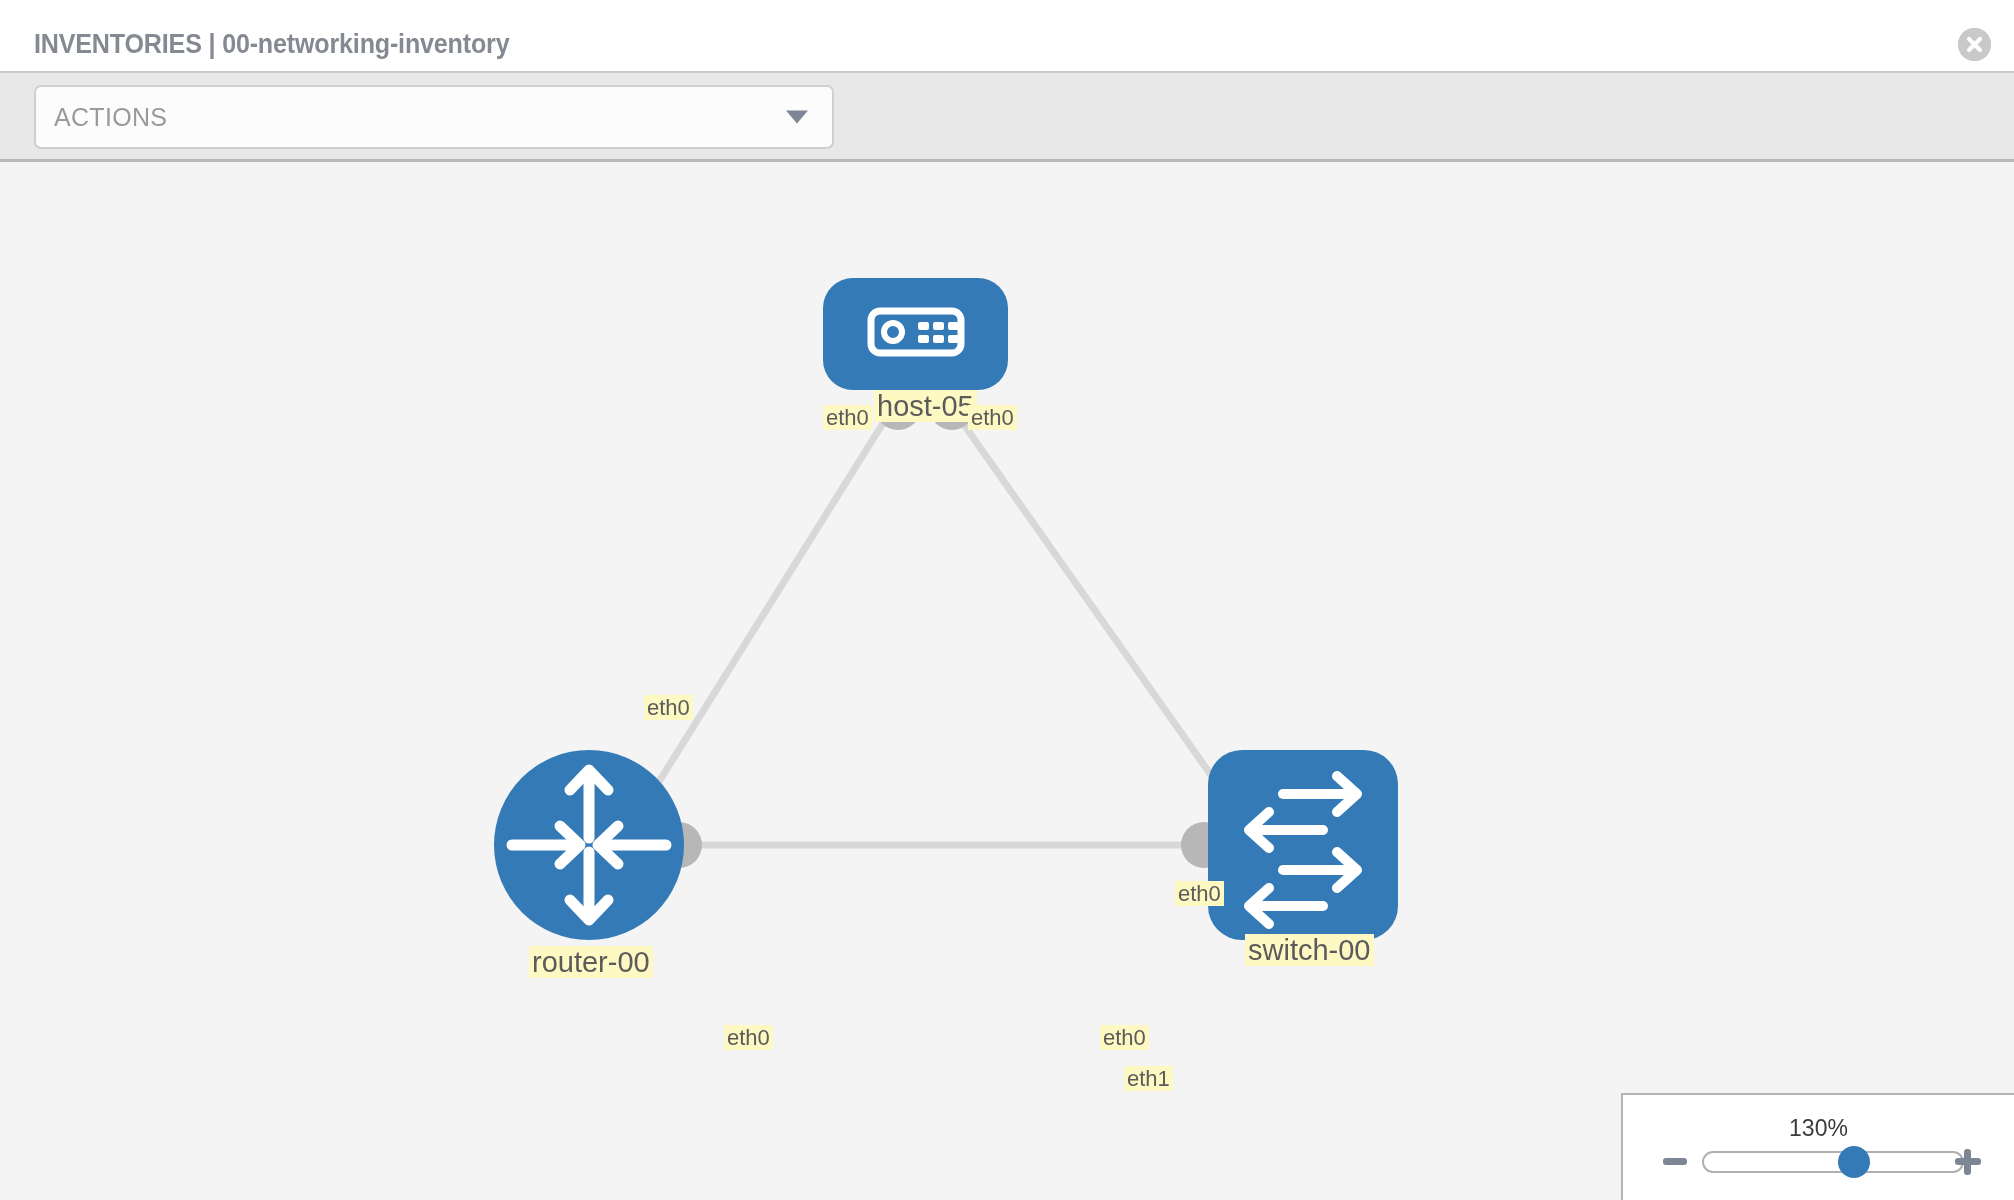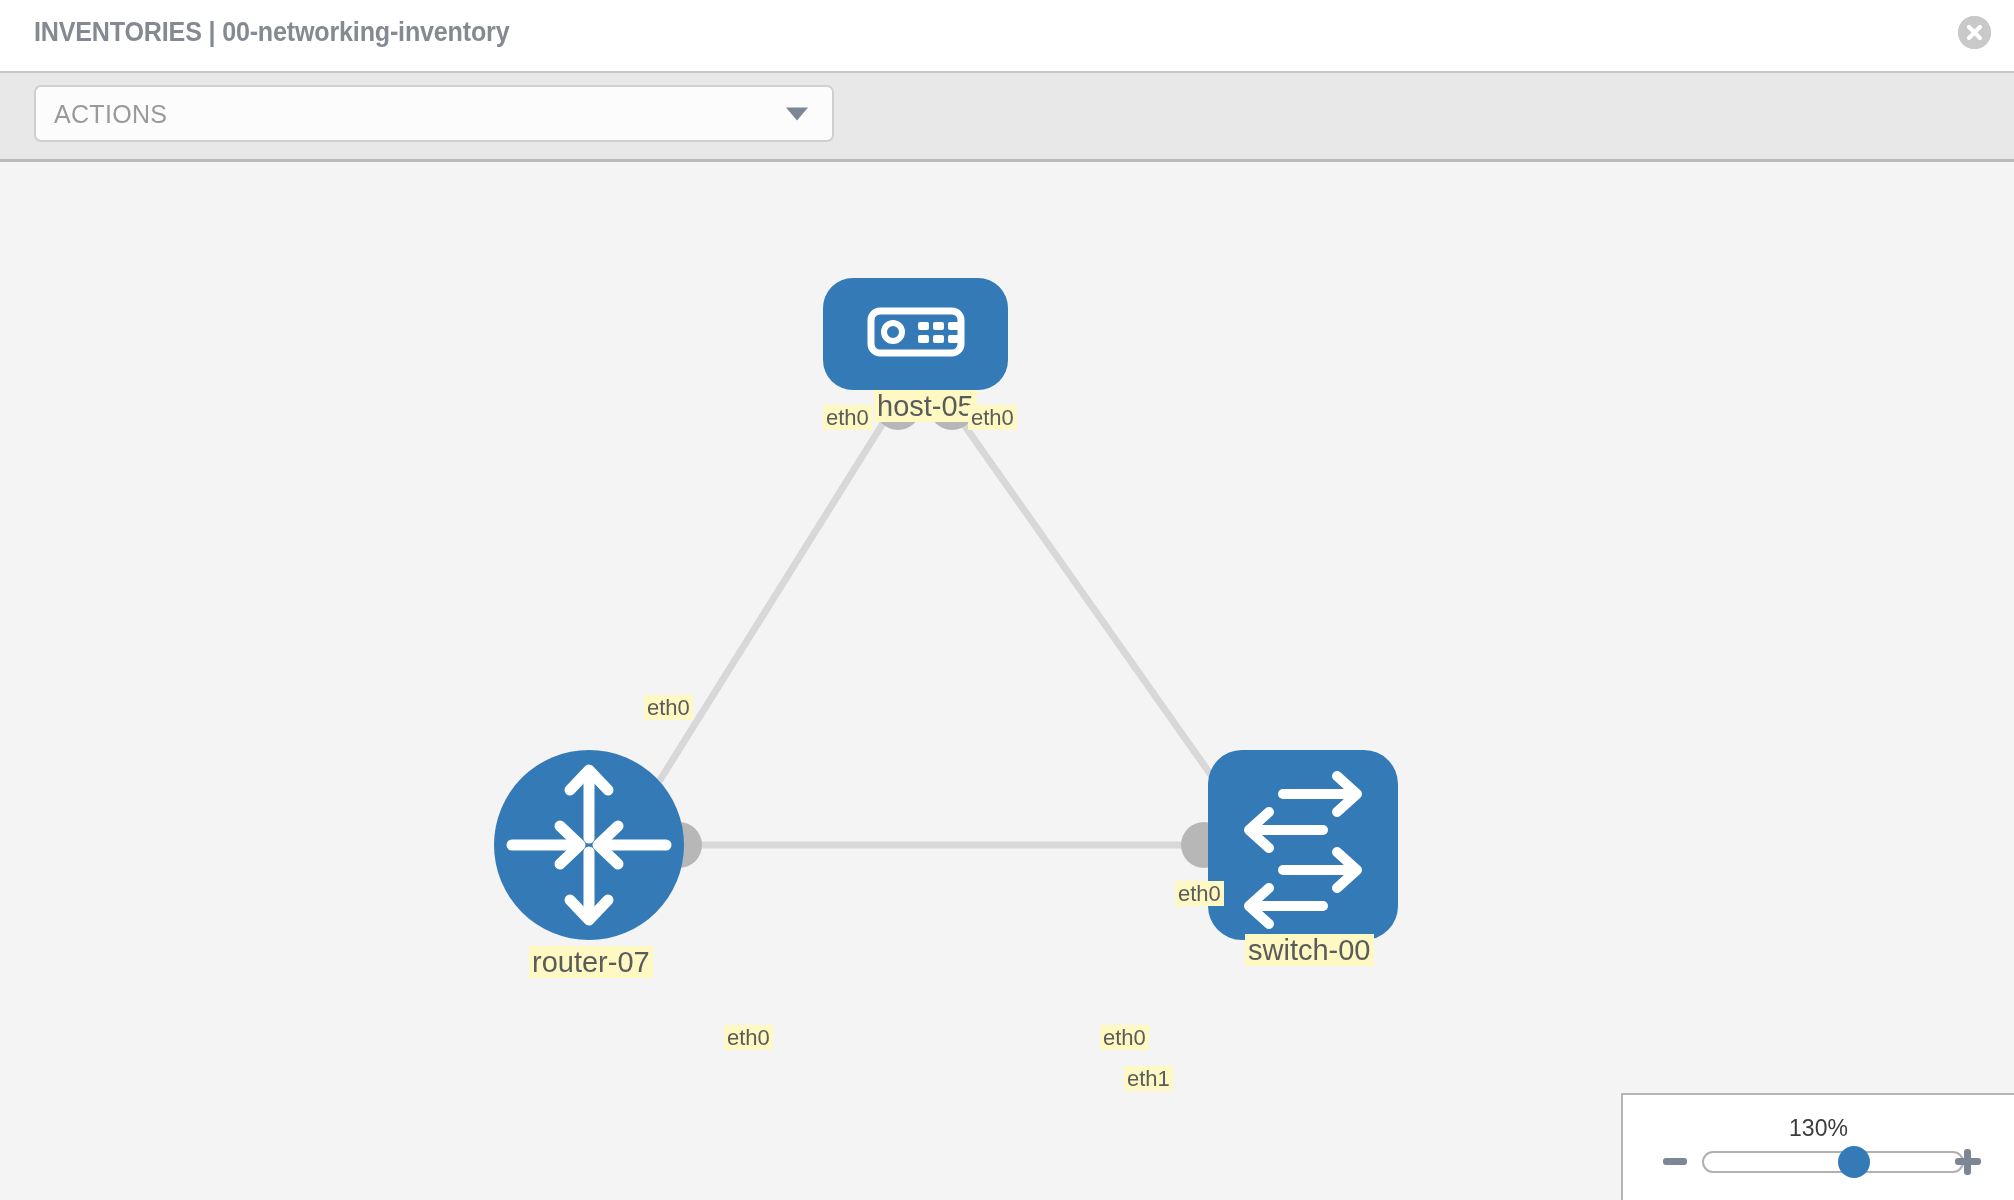--- a/index.html
+++ b/index.html
@@ -12,21 +12,21 @@
     position: relative;
     width: 2014px;
     height: 1200px;
     overflow: hidden;
     background: #ffffff;
   }
 
   
   .header {
     position: absolute;
-    left: 0; top: 0;
+    left: 0; top: 12px;
     width: 2014px;
     height: 71px;
     background: #ffffff;
     box-sizing: border-box;
   }
   .header-title {
     position: absolute;
     left: 34px;
     top: 17px;
     font-size: 27px;
@@ -81,21 +81,21 @@
   .caret {
     position: absolute;
     right: 24px;
     top: 50%;
     transform: translateY(-50%);
     width: 0; height: 0;
     border-left: 11px solid transparent;
     border-right: 11px solid transparent;
     border-top: 13px solid #7c8694;
   }
-  #actions-select { left: 34px; top: 12px; width: 800px; height: 57px; }
+  #actions-select { left: 34px; top: 12px; width: 800px; height: 64px; }
   #search-select  { left: 1180px; top: 12px; width: 800px; height: 57px; }
   .tool-icon {
     position: absolute;
     top: 86px;
     cursor: pointer;
   }
   #wrench-icon { left: 1046px; }
   #key-icon    { left: 1114px; }
 
   
@@ -300,21 +300,21 @@
           <path d="M1337 690 L1357 708 L1337 726"></path>
 
           <path d="M1323 744 L1251 744"></path>
           <path d="M1269 726 L1249 744 L1269 762"></path>
         </g>
       </g>
     </svg>
 
     <div class="nlabel big" style="left:874px; top:228px;">host-05</div>
 
-    <div class="nlabel big" style="left:529px; top:784px;">router-07</div>
+    <div class="nlabel big" style="left:529px; top:784px;">router-00</div>
 
     <div class="nlabel big" style="left:1245px; top:772px;">switch-00</div>
 
     <div class="nlabel small" style="left:823px; top:243px;">eth0</div>
 
     <div class="nlabel small" style="left:968px; top:243px;">eth0</div>
 
     <div class="nlabel small" style="left:644px; top:533px;">eth0</div>
 
     <div class="nlabel small" style="left:1175px; top:720px; top:719px;">eth0</div>

